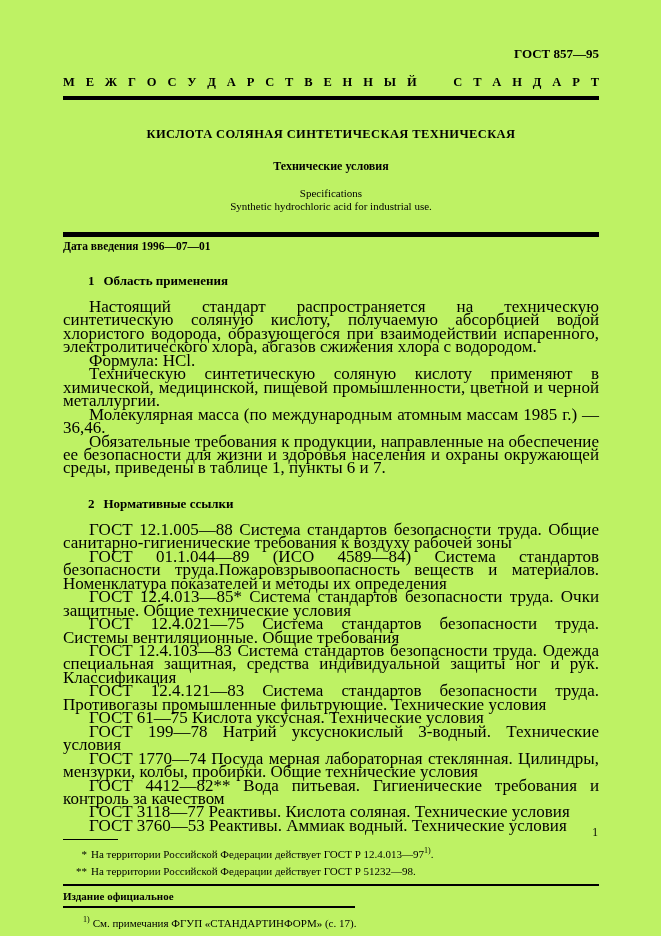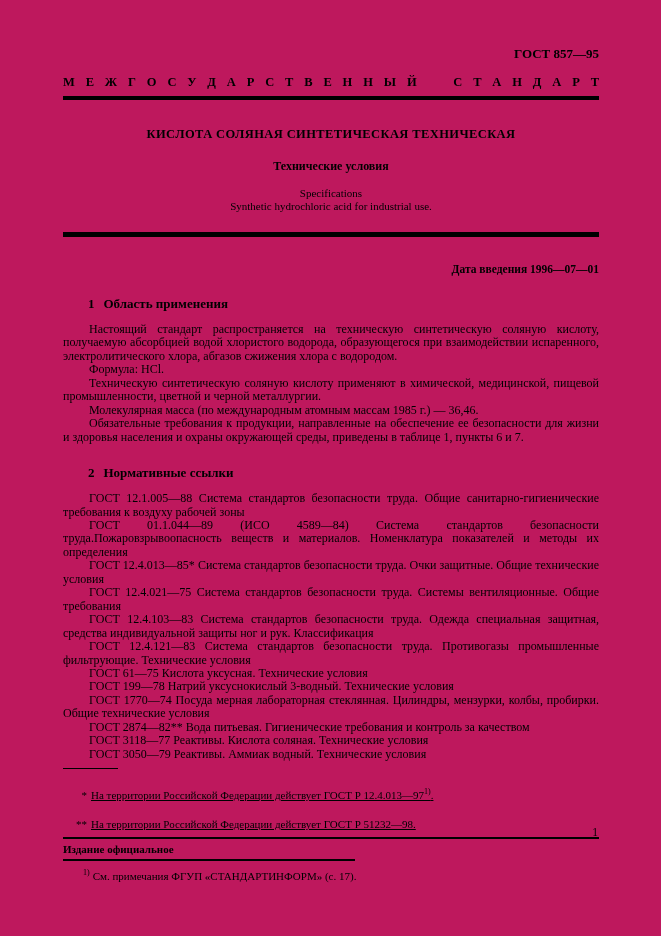--- a/index.html
+++ b/index.html
@@ -4,21 +4,21 @@
 <style>
   html, body {
     margin: 0;
     padding: 0;
     background: #ffffff;
   }
   .page {
     position: relative;
     width: 661px;
     height: 936px;
-    background: #be185d;
+    background: #bef264;
     color: #000000;
     font-family: "Liberation Serif", serif;
     box-sizing: border-box;
     padding: 46px 62px 0 63px;
     overflow: hidden;
   }
   .doc-number {
     text-align: right;
     font-weight: bold;
     font-size: 13px;
@@ -56,50 +56,48 @@
     font-size: 11px;
     line-height: 13px;
     margin-top: 13px;
   }
   .divider-bar {
     height: 5px;
     background: #000;
     margin-top: 19px;
   }
   .date {
-    text-align: right;
     font-weight: bold;
     font-size: 11.5px;
-    margin-top: 26px;
+    margin-top: 3px;
   }
   .section-heading {
     font-weight: bold;
     font-size: 13px;
     margin: 21px 0 11px 25px;
   }
   .sec-num { margin-right: 9px; }
   .body-p {
     margin: 0;
-    font-size: 12px;
+    font-size: 17px;
     line-height: 13.45px;
     text-align: justify;
     text-indent: 26px;
   }
   .fn-rule {
     width: 55px;
     border-top: 1.5px solid #000;
     margin-top: 7px;
     margin-bottom: 4px;
   }
   .footnote {
-    margin: 16px 0 0 10px;
+    margin: 4px 0 0 10px;
     font-size: 11px;
     line-height: 13px;
     text-align: left;
-    text-decoration: underline;
   }
   .fn-marker {
     display: inline-block;
     min-width: 14px;
     text-align: right;
     margin-right: 4px;
   }
   sup { font-size: 8px; }
   .full-rule {
     height: 2px;
@@ -198,23 +196,23 @@
 
   <p class="body-p">ГОСТ 12.1.005—88 Система стандартов безопасности труда. Общие санитарно-гигиенические требования к воздуху рабочей зоны</p>
   <p class="body-p">ГОСТ 01.1.044—89 (ИСО 4589—84) Система стандартов безопасности труда.Пожаровзрывоопасность веществ и материалов. Номенклатура показателей и методы их определения</p>
   <p class="body-p">ГОСТ 12.4.013—85* Система стандартов безопасности труда. Очки защитные. Общие технические условия</p>
   <p class="body-p">ГОСТ 12.4.021—75 Система стандартов безопасности труда. Системы вентиляционные. Общие требования</p>
   <p class="body-p">ГОСТ 12.4.103—83 Система стандартов безопасности труда. Одежда специальная защитная, средства индивидуальной защиты ног и рук. Классификация</p>
   <p class="body-p">ГОСТ 12.4.121—83 Система стандартов безопасности труда. Противогазы промышленные фильтрующие. Технические условия</p>
   <p class="body-p">ГОСТ 61—75 Кислота уксусная. Технические условия</p>
   <p class="body-p">ГОСТ 199—78 Натрий уксуснокислый 3-водный. Технические условия</p>
   <p class="body-p">ГОСТ 1770—74 Посуда мерная лабораторная стеклянная. Цилиндры, мензурки, колбы, пробирки. Общие технические условия</p>
-  <p class="body-p">ГОСТ 2874—82** Вода питьевая. Гигиенические требования и контроль за качеством</p>
+  <p class="body-p">ГОСТ 4412—82** Вода питьевая. Гигиенические требования и контроль за качеством</p>
   <p class="body-p">ГОСТ 3118—77 Реактивы. Кислота соляная. Технические условия</p>
-  <p class="body-p">ГОСТ 3050—79 Реактивы. Аммиак водный. Технические условия</p>
+  <p class="body-p">ГОСТ 3760—53 Реактивы. Аммиак водный. Технические условия</p>
 
   <div class="fn-rule"></div>
 
   <p class="footnote"><span class="fn-marker">*</span><span>На территории Российской Федерации действует ГОСТ Р 12.4.013—97</span><sup>1)</sup><span>.</span></p>
 
   <p class="footnote"><span class="fn-marker">**</span><span>На территории Российской Федерации действует ГОСТ Р 51232—98.</span></p>
 
   <div class="full-rule"></div>
 
   <div class="edition">Издание официальное</div>

